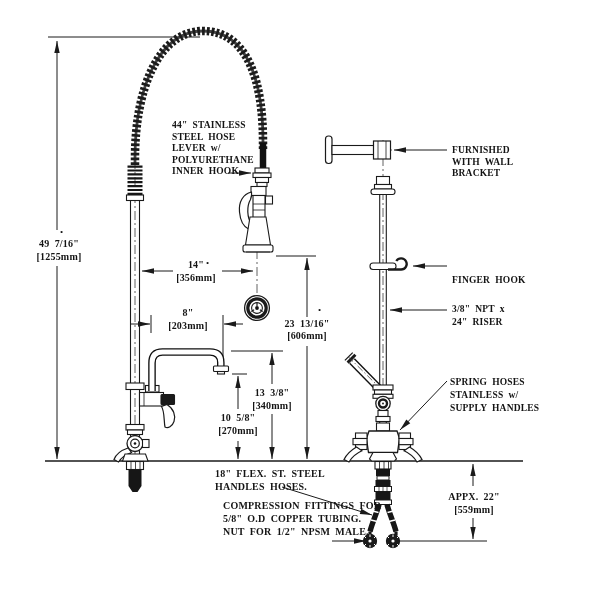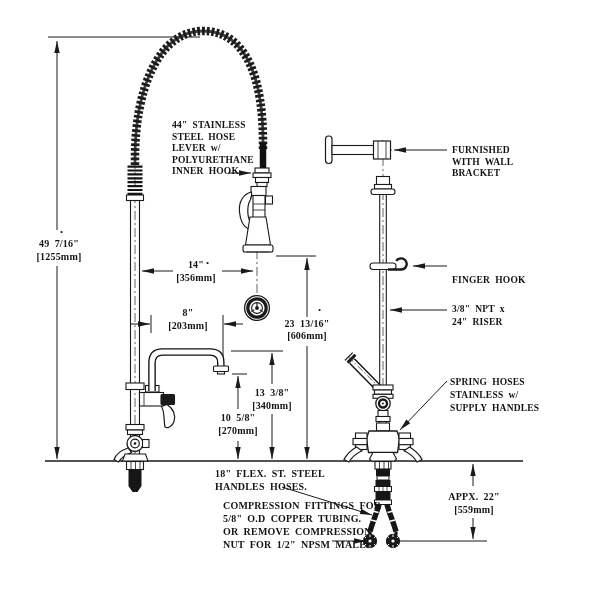--- a/index.html
+++ b/index.html
@@ -268,21 +268,20 @@
   </div>
 
   <div class="t" style="left:215px;top:467px;">
     <div>18" FLEX. ST. STEEL</div>
     <div>HANDLES HOSES.</div>
   </div>
 
   <div class="t" style="left:215px;top:499px;margin-left:8px;">
     <div>COMPRESSION FITTINGS FOR</div>
     <div>5/8" O.D COPPER TUBING.</div>
-    <div>OR REMOVE COMPRESSION</div>
     <div>NUT FOR 1/2" NPSM MALE.</div>
   </div>
 
   <div class="bullet" style="left:60px;top:227px;">•</div>
   <div class="bullet" style="left:206px;top:258px;">•</div>
   <div class="bullet" style="left:318px;top:305px;">•</div>
 
 </div>
 
 </body></html>

